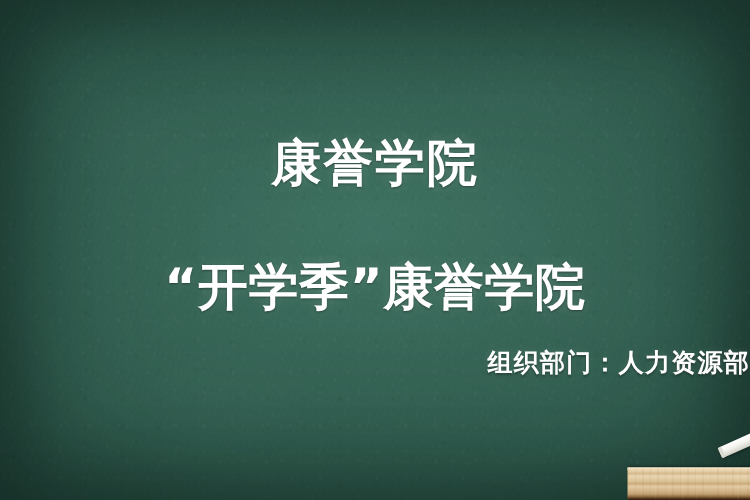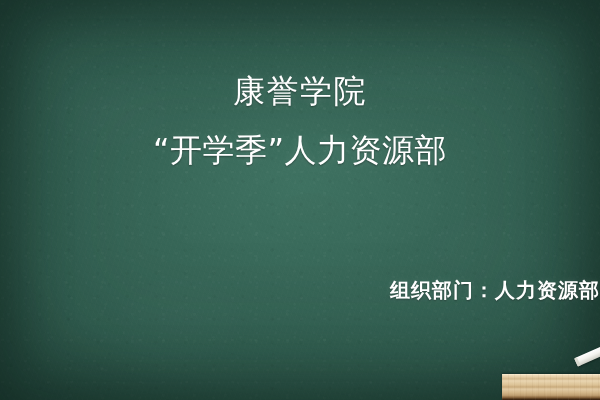--- a/index.html
+++ b/index.html
@@ -69,28 +69,29 @@
   .title-block {
     position: absolute;
     left: 0;
     right: 0;
     top: 62px;
     text-align: center;
     z-index: 5;
   }
   .title-line {
     color: #ffffff;
-    font-weight: normal;
-    font-size: 32px;
+    font-weight: bold;
+    font-size: 40px;
     line-height: 59px;
     letter-spacing: 1.5px;
     white-space: nowrap;
     text-shadow:
       0 1px 2px rgba(0,0,0,.38),
       0 0 9px rgba(255,255,255,.14);
+    margin-top: 40px;
   }
   .title-line-2 {
     letter-spacing: 0.5px;
   }
 
   .subtitle {
     position: absolute;
     left: 0;
     right: 0;
     top: 277px;
@@ -178,21 +179,21 @@
 
 <div id="slide">
 
   <div class="tex tex-a"></div>
   <div class="tex tex-b"></div>
   <div class="tex tex-c"></div>
   <div class="tex tex-vig"></div>
 
   <div class="title-block">
     <div class="title-line title-line-1">康誉学院</div>
-    <div class="title-line title-line-2">“开学季”人力资源部</div>
+    <div class="title-line title-line-2">“开学季”康誉学院</div>
   </div>
 
   <div class="subtitle">组织部门：人力资源部</div>
 
   <div class="ledge">
     <div class="ledge-lip"></div>
     <div class="ledge-grain"></div>
   </div>
 
   <div class="chalk"></div>

